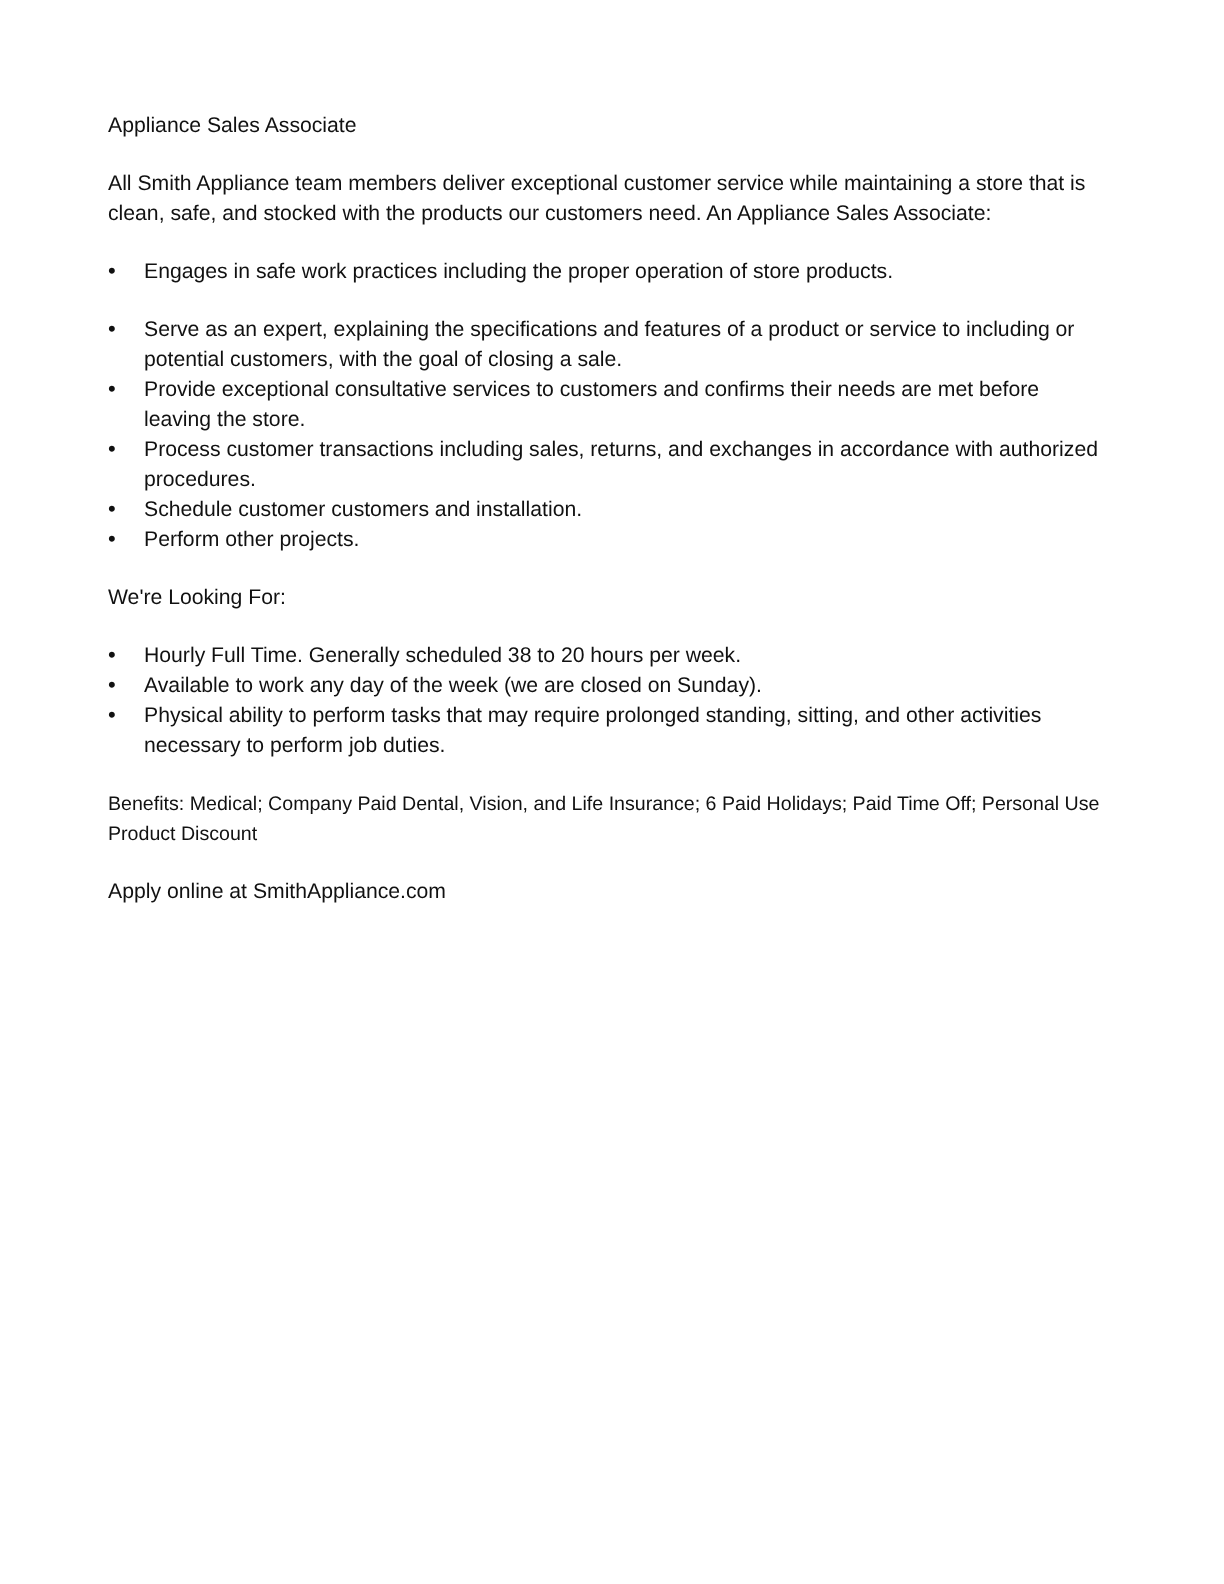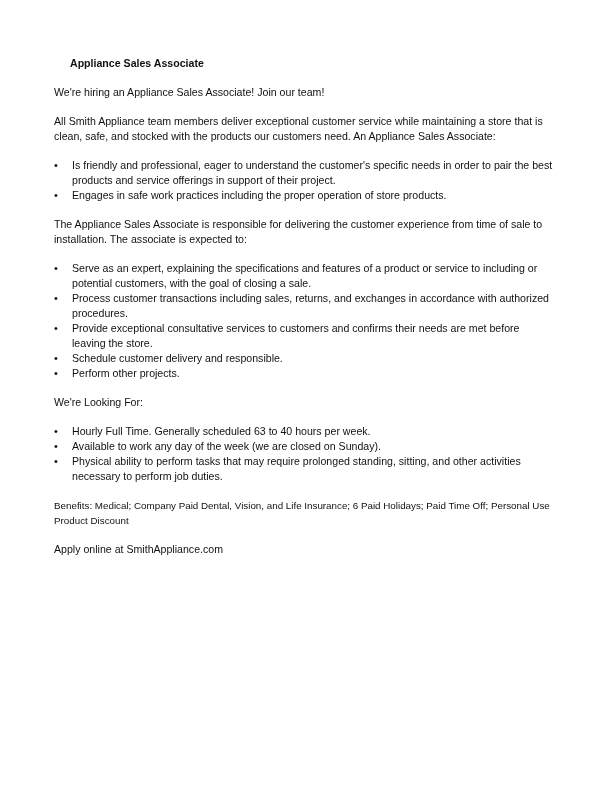--- a/index.html
+++ b/index.html
@@ -2,47 +2,44 @@
 <html><head>
   <meta charset="utf-8">
   <style>
     html, body { margin: 0; padding: 0; background: #ffffff; }
     body { width: 612px; height: 792px; position: relative; overflow: hidden; }
     .page {
       position: absolute; left: 54px; top: 56px; width: 500px;
       font-family: "Liberation Sans", sans-serif; font-size: 10.6px; color: #111;
       line-height: 15px;
     }
-    .title { font-weight: bold; margin: 0 0 14px 16px; }
+    .title { font-weight: normal; margin: 0 0 14px 0; }
     p { margin: 0 0 14px 0; }
     ul { margin: 0 0 14px 0; padding: 0; list-style: none; }
     li { position: relative; padding-left: 18px; margin: 0; }
     li::before { content: "\2022"; position: absolute; left: 0; top: 0; font-size: 11px; }
     .small { font-size: 9.8px; line-height: 15px; }
   </style>
 </head>
 <body>
 
 <div class="page">
   <div class="title">Appliance Sales Associate</div>
-  <p>We're hiring an Appliance Sales Associate! Join our team!</p>
   <p>All Smith Appliance team members deliver exceptional customer service while maintaining a store that is clean, safe, and stocked with the products our customers need. An Appliance Sales Associate:</p>
   <ul>
-    <li>Is friendly and professional, eager to understand the customer's specific needs in order to pair the best products and service offerings in support of their project.</li>
     <li>Engages in safe work practices including the proper operation of store products.</li>
   </ul>
-  <p>The Appliance Sales Associate is responsible for delivering the customer experience from time of sale to installation. The associate is expected to:</p>
   <ul>
     <li>Serve as an expert, explaining the specifications and features of a product or service to including or potential customers, with the goal of closing a sale.</li>
+    <li>Provide exceptional consultative services to customers and confirms their needs are met before leaving the store.</li>
     <li>Process customer transactions including sales, returns, and exchanges in accordance with authorized procedures.</li>
-    <li>Provide exceptional consultative services to customers and confirms their needs are met before leaving the store.</li>
-    <li>Schedule customer delivery and responsible.</li>
+    <li>Schedule customer customers and installation.</li>
     <li>Perform other projects.</li>
   </ul>
   <p>We're Looking For:</p>
   <ul>
-    <li>Hourly Full Time. Generally scheduled 63 to 40 hours per week.</li>
+    <li>Hourly Full Time. Generally scheduled 38 to 20 hours per week.</li>
     <li>Available to work any day of the week (we are closed on Sunday).</li>
     <li>Physical ability to perform tasks that may require prolonged standing, sitting, and other activities necessary to perform job duties.</li>
   </ul>
   <p class="small">Benefits: Medical; Company Paid Dental, Vision, and Life Insurance; 6 Paid Holidays; Paid Time Off; Personal Use Product Discount</p>
   <p>Apply online at SmithAppliance.com</p>
 </div>
 
 </body></html>

